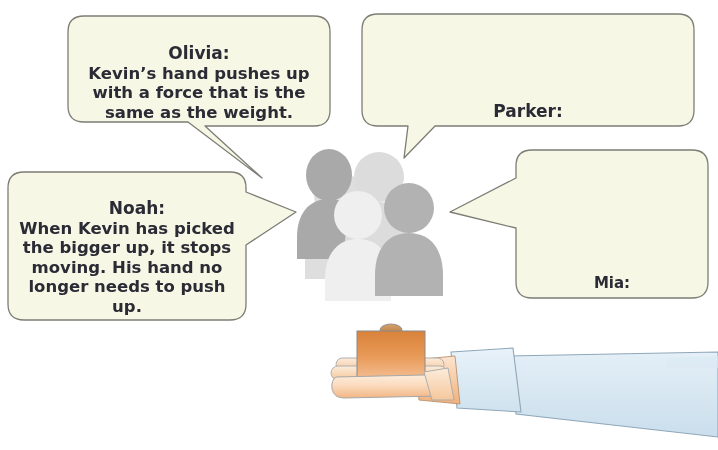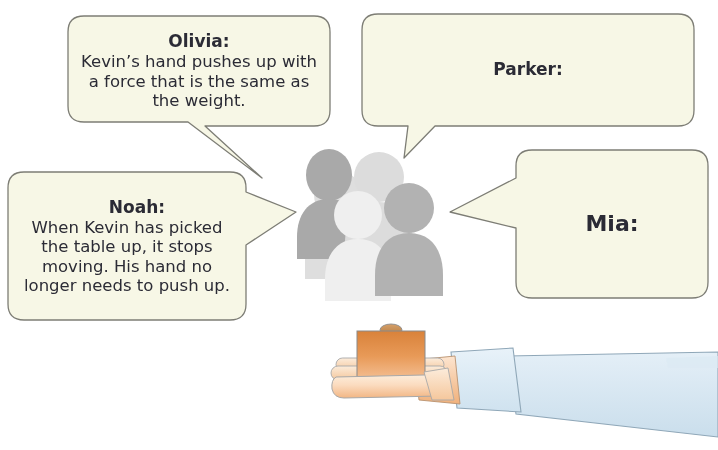--- a/index.html
+++ b/index.html
@@ -27,29 +27,30 @@
   .bubble {
     position: absolute;
     box-sizing: border-box;
     text-align: center;
     color: #2b2b35;
     font-family: "DejaVu Sans", sans-serif;
     line-height: 1.18;
     z-index: 4;
     display: flex;
     flex-direction: column;
-    justify-content: center;
+    justify-content: flex-end;
     align-items: center;
   }
   .bubble .speaker {
     font-weight: bold;
     display: block;
   }
   .bubble .quote {
     display: block;
+    font-weight: bold;
   }
 
   
   #bubble-olivia {
     left: 68px; top: 16px; width: 262px; height: 110px;
     font-size: 16.5px;
     padding: 4px 10px 4px 10px;
   }
   #bubble-olivia .speaker { font-size: 17px; margin-bottom: 1px; }
 
@@ -68,21 +69,21 @@
     padding: 4px 10px;
   }
   #bubble-noah .speaker { font-size: 17px; margin-bottom: 1px; margin-left: 20px; }
 
   
   #bubble-mia {
     left: 516px; top: 150px; width: 192px; height: 148px;
     font-size: 16.5px;
     padding: 4px 8px;
   }
-  #bubble-mia .speaker { font-size: 22px; margin-bottom: 1px; }
+  #bubble-mia .speaker { font-size: 15px; margin-bottom: 1px; }
 </style>
 </head>
 <body>
 
 <div id="stage">
 
   <svg class="layer" viewBox="0 0 718 450">
     <defs>
       <linearGradient id="gradWeight" x1="0" y1="0" x2="0" y2="1">
         <stop offset="0%" stop-color="#d9823a"></stop>
@@ -188,20 +189,20 @@
     <span class="speaker">Olivia:</span>
     <span class="quote">Kevin’s hand pushes up with a force that is the same as the weight.</span>
   </div>
 
   <div class="bubble" id="bubble-parker">
     <span class="speaker">Parker:</span>
   </div>
 
   <div class="bubble" id="bubble-noah">
     <span class="speaker">Noah:</span>
-    <span class="quote">When Kevin has picked the table up, it stops moving. His hand no longer needs to push up.</span>
+    <span class="quote">When Kevin has picked the bigger up, it stops moving. His hand no longer needs to push up.</span>
   </div>
 
   <div class="bubble" id="bubble-mia">
     <span class="speaker">Mia:</span>
   </div>
 
 </div>
 
 </body></html>

